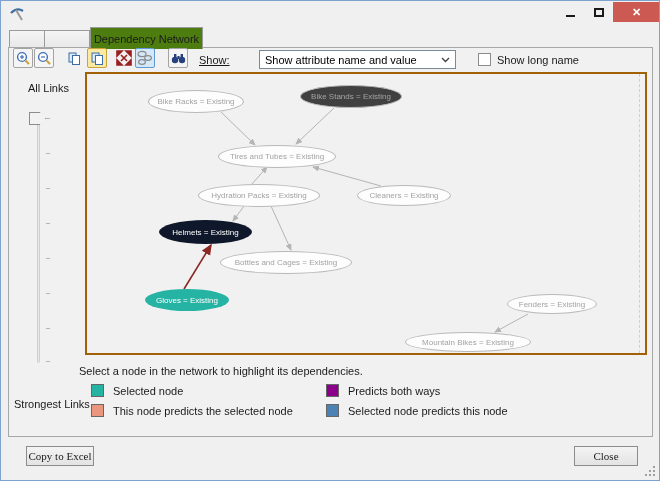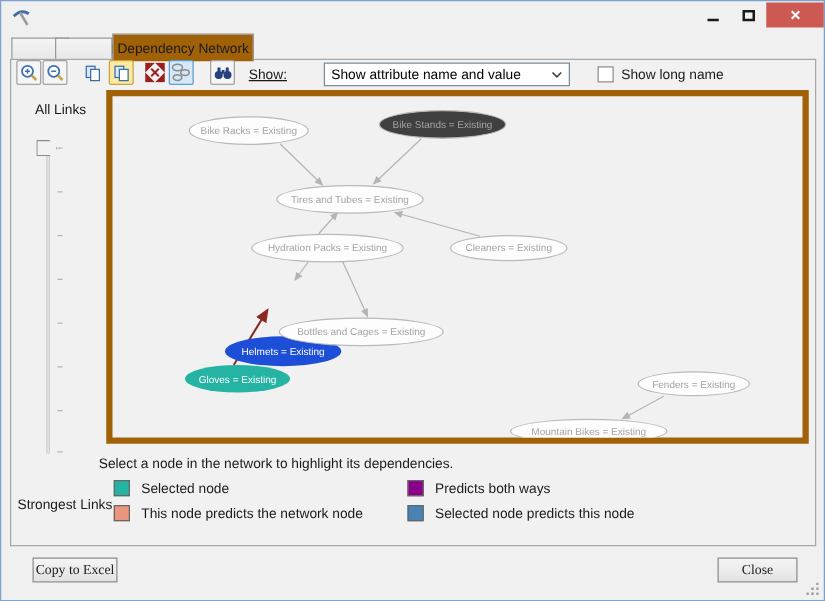--- a/index.html
+++ b/index.html
@@ -13,40 +13,40 @@
   .win-btn { position:absolute; top:1px; height:20px; display:flex; align-items:center; justify-content:center; cursor:default; }
   .btn-min { left:556px; width:26px; }
   .btn-max { left:584px; width:27px; }
   .btn-close { left:612px; width:47px; background:#cd5a52; color:#fff; font-size:11px; font-weight:bold; }
   .glyph-min { width:9px; height:2px; background:#1a1a1a; margin-top:8px; }
   .glyph-max { width:10px; height:9px; border:2px solid #1a1a1a; }
 
   
   .tab { position:absolute; font-size:11px; color:#1a1a1a; text-align:center; border:1px solid #9a9a9a; border-bottom:none; background:linear-gradient(#f4f4f4,#e8e8e8); padding-top:3px; }
   .tab.inactive { top:29px; height:18px;padding-left:44px; }
-  .tab.active { top:26px; height:22px; background:#a16207; z-index:3; padding-top:5px; }
+  .tab.active { top:26px; height:22px; background:#4d7c0f; z-index:3; padding-top:5px; }
   .tab-page { position:absolute; left:7px; top:46px; width:645px; height:390px; border:1px solid #a7a7a7; background:#f1f1f1; z-index:1; }
 
   
   .tb-btn { position:absolute; top:47px; width:20px; height:20px; display:flex; align-items:center; justify-content:center; background:transparent; }
   .tb-border { border:1px solid #a3a3a3; background:#f5f5f5; border-radius:2px; }
   .tb-yellow { border:1px solid #c9a33b; background:#fdeaa2; border-radius:2px; }
   .tb-blue { border:1px solid #5e9bd3; background:#d5e8f8; border-radius:2px; }
   .tb-label { position:absolute; font-size:11px; color:#1a1a1a; z-index:4; }
   .combo { position:absolute; left:258px; top:49px; width:197px; height:19px; background:#fff; border:1px solid #7a8a99; font-size:11px; color:#000; display:flex; align-items:center; padding-left:5px; z-index:4; }
   .combo svg { position:absolute; right:5px; top:6px; }
   .checkbox { position:absolute; left:477px; top:52px; width:13px; height:13px; background:#fff; border:1px solid #8c8c8c; z-index:4; }
 
   
   .slider-track { position:absolute; left:36px; top:116px; width:3px; height:246px; background:#e8e8e8; border:1px solid #cfcfcf; border-radius:2px; z-index:4; }
   .slider-thumb { position:absolute; left:28px; top:111px; width:17px; height:13px; background:#f2f2f2; border:1px solid #8c8c8c; clip-path:polygon(0 0,62% 0,100% 50%,62% 100%,0 100%); z-index:5; }
   .tick { position:absolute; left:45px; width:4px; height:1px; background:#b5b5b5; z-index:4; }
 
   
-  .net-canvas { position:absolute; left:84px; top:71px; width:562px; height:283px; background:#f1f1f1; border:5px solid #a16207; z-index:2; overflow:hidden; }
+  .net-canvas { position:absolute; left:84px; top:71px; width:562px; height:283px; background:#f1f1f1; border:2px solid #a16207; z-index:2; overflow:hidden; }
   .page-bound-v { position:absolute; left:552px; top:0; bottom:0; width:0; border-left:1px dashed #cfcfcf; }
   .page-bound-h { position:absolute; left:0; right:0; top:279px; height:0; border-top:1px dashed #cfcfcf; }
   .net-node { position:absolute; border-radius:50%; display:flex; align-items:center; justify-content:center; font-size:8px; white-space:nowrap; cursor:default; }
   .net-node.normal { background:#fdfdfd; border:1px solid #b9b9b9; }
   .net-node.selected { border-width:2px; }
   .net-node.predicted { border-width:2px; }
   #edge-svg { position:absolute; left:0; top:0; }
 
   
   .instruction { position:absolute; left:78px; top:364px; font-size:11px; color:#1a1a1a; z-index:4; }
@@ -183,33 +183,33 @@
         <line x1="184" y1="132" x2="204" y2="176" stroke="#b4b4b4" stroke-width="1" marker-end="url(#arrow-gray)"></line>
         <line x1="441" y1="240" x2="408" y2="258" stroke="#b4b4b4" stroke-width="1" marker-end="url(#arrow-gray)"></line>
         <line x1="97" y1="215" x2="124" y2="171" stroke="#8b2822" stroke-width="1.6" marker-end="url(#arrow-red)"></line>
       </svg>
     <div id="node-layer">
         <div class="net-node normal" style="left: 61px; top: 15.5px; width: 96px; height: 23px; background: rgb(253, 253, 253); border-color: rgb(185, 185, 185); color: rgb(163, 163, 163);">Bike Racks = Existing</div>
         <div class="net-node normal" style="left: 213px; top: 11px; width: 102px; height: 23px; background: #404040; border-color: rgb(185, 185, 185); color: rgb(163, 163, 163);">Bike Stands = Existing</div>
         <div class="net-node normal" style="left: 131px; top: 70.5px; width: 118px; height: 23px; background: rgb(253, 253, 253); border-color: rgb(185, 185, 185); color: rgb(163, 163, 163);">Tires and Tubes = Existing</div>
         <div class="net-node normal" style="left: 111px; top: 109.5px; width: 122px; height: 23px; background: rgb(253, 253, 253); border-color: rgb(185, 185, 185); color: rgb(163, 163, 163);">Hydration Packs = Existing</div>
         <div class="net-node normal" style="left: 270px; top: 110.5px; width: 94px; height: 21px; background: rgb(253, 253, 253); border-color: rgb(185, 185, 185); color: rgb(163, 163, 163);">Cleaners = Existing</div>
-        <div class="net-node predicted" style="left: 90px; top: 146px; width: 93px; height: 24px; background: #1d4ed8; border-color: rgb(23, 54, 110); color: rgb(255, 255, 255); margin-top: 46px;">Helmets = Existing</div>
+        <div class="net-node predicted" style="left: 72px; top: 146px; width: 93px; height: 24px; background: #0f172a; border-color: rgb(23, 54, 110); color: rgb(255, 255, 255);">Helmets = Existing</div>
         <div class="net-node normal" style="left: 133px; top: 176.5px; width: 132px; height: 23px; background: rgb(253, 253, 253); border-color: rgb(185, 185, 185); color: rgb(163, 163, 163);">Bottles and Cages = Existing</div>
         <div class="net-node selected" style="left: 58px; top: 215px; width: 84px; height: 22px; background: rgb(37, 180, 163); border-color: rgb(42, 63, 143); color: rgb(255, 255, 255);">Gloves = Existing</div>
         <div class="net-node normal" style="left: 420px; top: 220px; width: 90px; height: 20px; background: rgb(253, 253, 253); border-color: rgb(185, 185, 185); color: rgb(163, 163, 163);">Fenders = Existing</div>
         <div class="net-node normal" style="left: 318px; top: 258px; width: 126px; height: 20px; background: rgb(253, 253, 253); border-color: rgb(185, 185, 185); color: rgb(163, 163, 163);">Mountain Bikes = Existing</div>
       </div>
   </div>
 
   <div class="instruction">Select a node in the network to highlight its dependencies.</div>
   <div class="legend-swatch" style="left: 90px; top: 383px; background: rgb(37, 180, 163);"></div>
   <div class="legend-label" style="left:112px; top:384px;">Selected node</div>
   <div class="legend-swatch" style="left: 90px; top: 403px; background: rgb(234, 150, 126);"></div>
-  <div class="legend-label" style="left:112px; top:404px;">This node predicts the network node</div>
+  <div class="legend-label" style="left:112px; top:404px;">This node predicts the selected node</div>
   <div class="legend-swatch" style="left: 325px; top: 383px; background: rgb(139, 0, 139);"></div>
   <div class="legend-label" style="left:347px; top:384px;">Predicts both ways</div>
   <div class="legend-swatch" style="left: 325px; top: 403px; background: rgb(74, 130, 180);"></div>
   <div class="legend-label" style="left:347px; top:404px;">Selected node predicts this node</div>
 
   <div class="footer-btn" style="left:25px; width:68px;">Copy to Excel</div>
   <div class="footer-btn" style="left:573px; width:64px;">Close</div>
   <svg class="resize-grip" viewBox="0 0 10 10">
     <g fill="#a0a0a0">
       <rect x="8" y="0" width="2" height="2"></rect>

